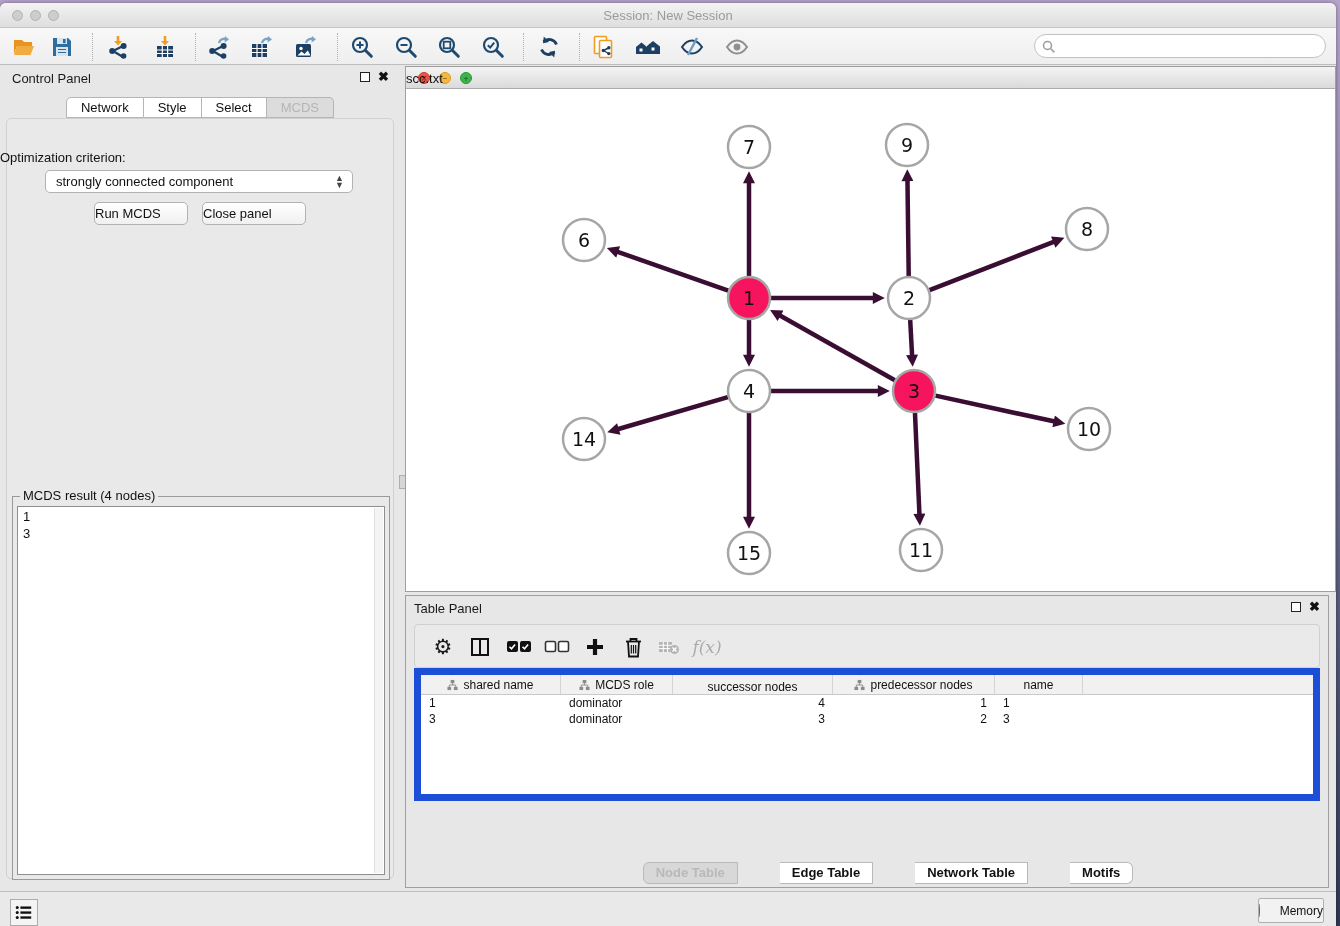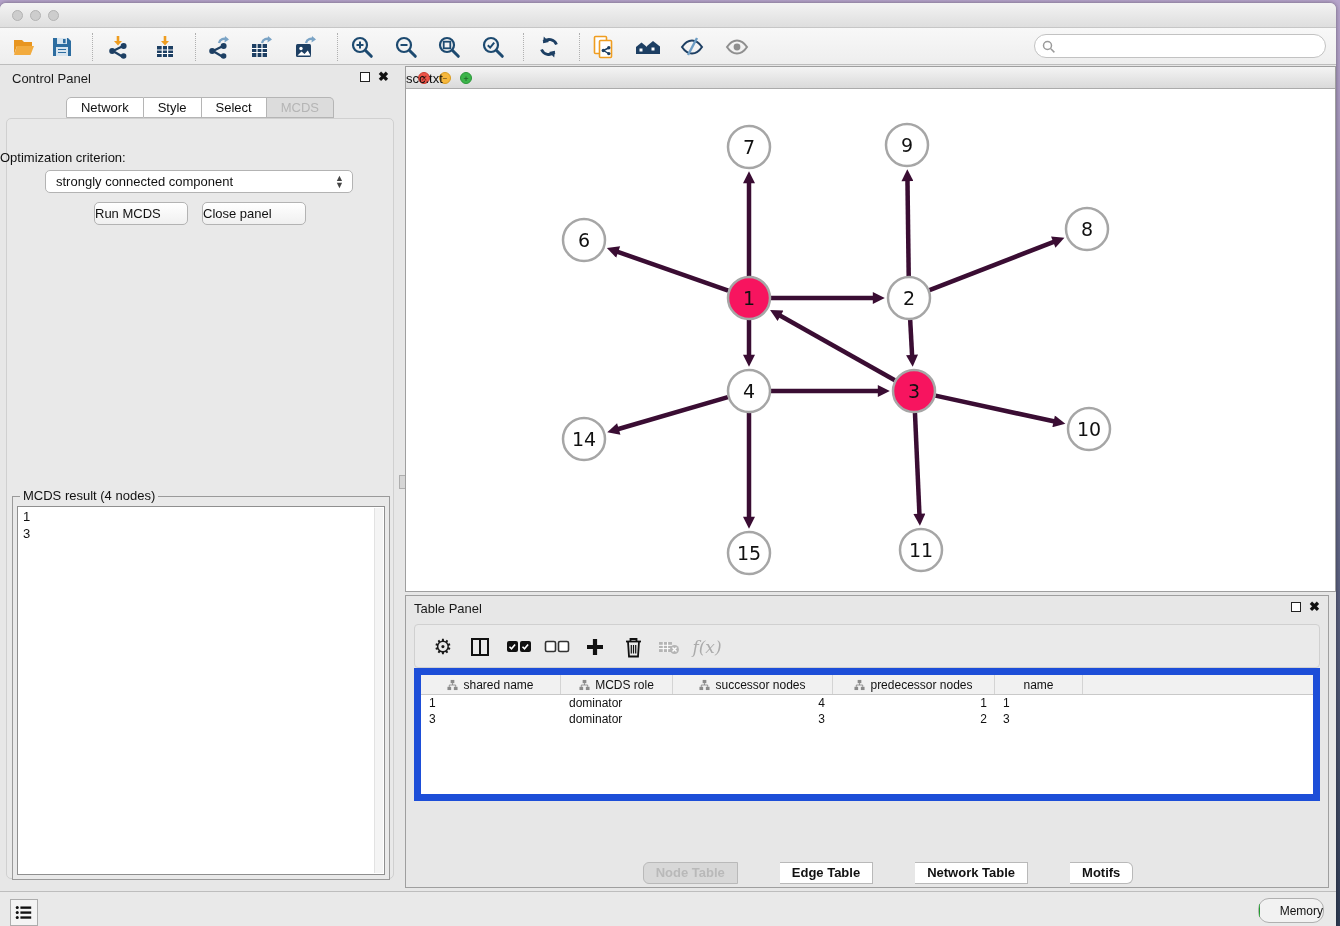--- a/index.html
+++ b/index.html
@@ -89,48 +89,49 @@
     align-items:center; justify-content:center; }
   .gear-glyph { font-size:21px; color:#1a1a1a; line-height:26px; }
   .fx-glyph { font-family:"DejaVu Serif", serif; font-style:italic; font-size:17px; color:#ababab; }
   #tp-table { position:absolute; left:8px; right:8px; top:72px; height:133px;
     background:#fff; border:7px solid #1d4ed8; overflow:hidden; }
   .thead { display:flex; height:20px; background:#f1f1f1; border-bottom:1px solid #c9c9c9; }
   .th { display:flex; align-items:center; justify-content:center; gap:5px;
     font-size:12px; color:#111; border-right:1px solid #d4d4d4; background:#f1f1f1; }
   .trow { display:flex; height:16px; }
   .td { font-size:12px; color:#111; padding:1px 8px 0 8px; white-space:nowrap; }
-  .c0 { width:140px; } .c1 { width:112px; } .c2 { width:160px; } .c3 { width:162px; } .c4 { width:88px; }
+  .c0 { width:140px; } .c1 { width:112px; } .c2 { width:160px;flex-direction:column; } .c3 { width:162px; } .c4 { width:88px; }
   .num { text-align:right; }
   #tp-tabs { position:absolute; left:0; right:0; top:266px; display:flex; justify-content:center; }
   .tp-tab { height:22px; line-height:20px; padding:0 12px; font-size:13px; font-weight:bold;
     background:#fff; border:1px solid #b9b9b9; border-left:none; color:#111;margin-left:42px; }
   .tp-tab:first-child { border-left:1px solid #b9b9b9; border-radius:6px 0 0 6px; }
   .tp-tab:last-child { border-radius:0 6px 6px 0; }
   .tp-tab.sel { background:#d8d8d8; color:#b9b9b9; }
 
   
   #statusbar { position:absolute; left:0; top:888px; width:100%; height:35px;
     background:#e9e9e9; border-top:1px solid #bdbdbd; }
   #list-btn { position:absolute; left:10px; top:7px; width:28px; height:27px;
     background:#f4f4f4; border:1px solid #adadad; display:flex; align-items:center; justify-content:center; }
   #memory-btn { position:absolute; right:12px; top:6px; height:25px; width:66px;
-    background:#f2f2f2; border:1px solid #b0b0b0; border-radius:11px;
+    background:#f2f2f2; border:1px solid #b0b0b0; border-radius:2px;
     display:flex; align-items:center; justify-content:center; gap:20px; font-size:12px; color:#111; }
   #memory-dot { width:13px; height:13px; border-radius:50%; background:#1f9d2c; }
 </style>
 </head>
 <body>
 
 <div id="app">
 
   <div id="titlebar">
     <span class="tl-dot" style="left:12px"></span>
     <span class="tl-dot" style="left:30px"></span>
     <span class="tl-dot" style="left:48px"></span>
+    <div id="win-title">Session: New Session</div>
   </div>
 
   <div id="toolbar">
     <span class="tb-icon" style="left:11px">
       <svg width="24" height="24" viewBox="0 0 24 24">
           <path d="M2 5h8l2 2h8v4H5L2 19z" fill="#e8951f"></path>
           <path d="M5 11h17l-3.5 9H2z" fill="#f2ab3e"></path>
         </svg>
     </span>
     <span class="tb-icon" style="left:49px">

